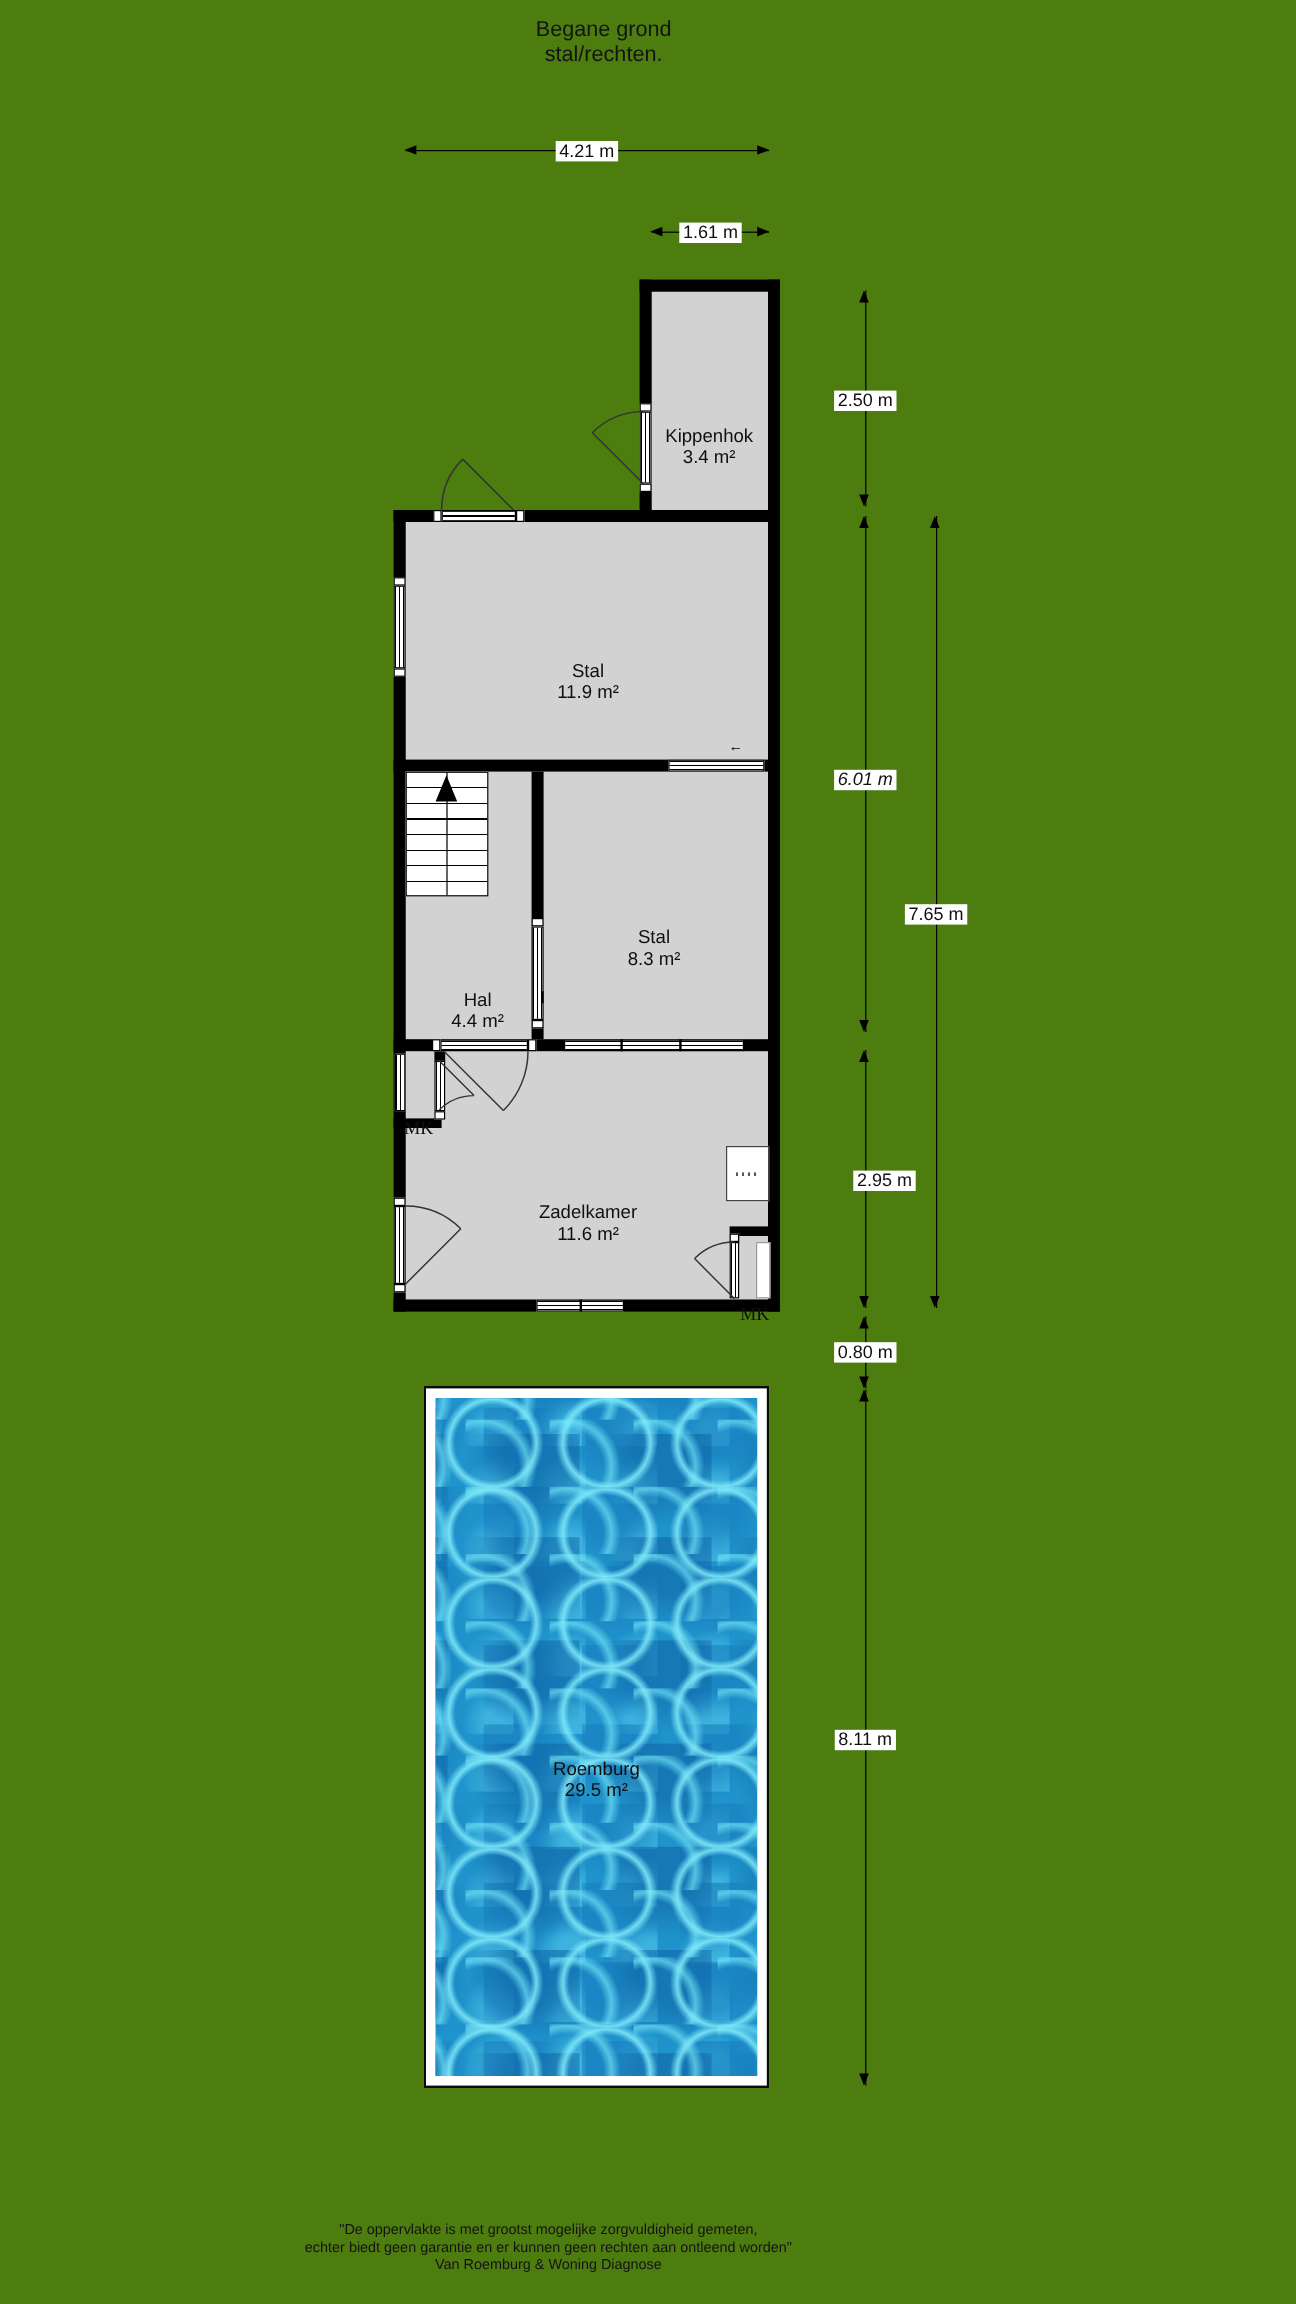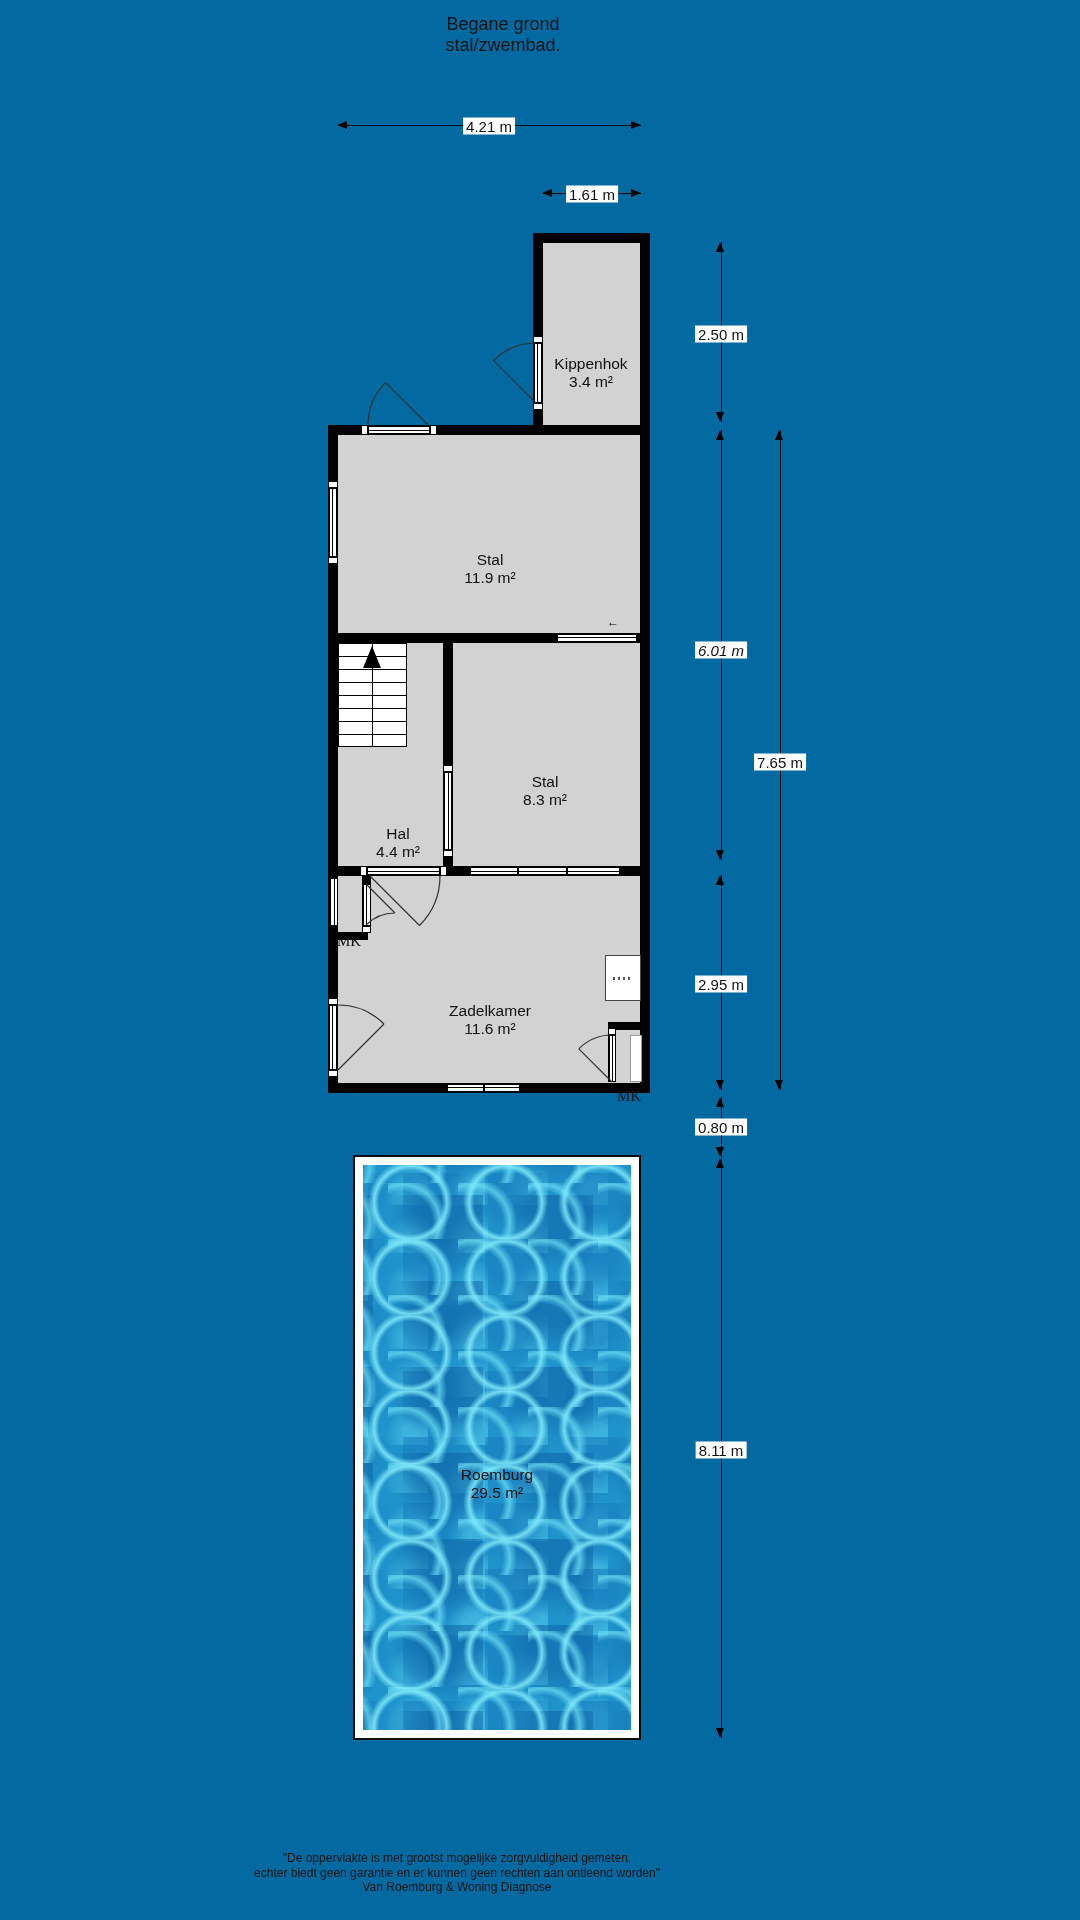--- a/index.html
+++ b/index.html
@@ -1,21 +1,21 @@
 <!DOCTYPE html>
 <html style="--wall: #000000; --fill: #d2d2d2; --water: #1f93cb;"><head>
 <meta charset="utf-8">
 <style>
   :root{
     --wall:#000000;
     --fill:#d2d2d2;
     --water:#1f93cb;
   }
   html,body{margin:0;padding:0;background:#fff;}
-  .page{position:relative;width:1080px;height:1920px;background:#0369a1;overflow:hidden;
+  .page{position:relative;width:1080px;height:1920px;background:#4d7c0f;overflow:hidden;
         font-family:"Liberation Sans","DejaVu Sans",sans-serif;color:#111;}
   .wall{position:absolute;background:var(--wall);}
   .fill{position:absolute;background:var(--fill);}
   
   .winh{position:absolute;background:#fff;border:1px solid #000;box-sizing:border-box;
         background-image:repeating-linear-gradient(to bottom,#000 0 1px,transparent 1px 3.5px);}
   .winv{position:absolute;background:#fff;border:1px solid #000;box-sizing:border-box;
         background-image:repeating-linear-gradient(to right,#000 0 1px,transparent 1px 3.5px);}
   .jamb{position:absolute;background:#fff;border:1px solid #000;box-sizing:border-box;}
   .tick{position:absolute;background:#000;}
@@ -62,21 +62,21 @@
   svg.arcs{position:absolute;left:0;top:0;pointer-events:none;}
   .microarrow{position:absolute;left:607px;top:616px;font-size:12px;color:#000;line-height:12px;}
 </style>
 </head>
 <body>
 
 <div class="page">
 
   <div class="title">
     <div>Begane grond</div>
-    <div>stal/zwembad.</div>
+    <div>stal/rechten.</div>
   </div>
 
   <div class="dlineh" style="left:338px;top:125px;width:303px;"></div>
   <div class="ah ah-left" style="left:337px;top:120.5px;"></div>
   <div class="ah ah-right" style="left:631px;top:120.5px;"></div>
   <div class="dimlbl" style="left:489px;top:126px;">4.21 m</div>
 
   <div class="dlineh" style="left:543px;top:193px;width:98px;"></div>
   <div class="ah ah-left" style="left:542px;top:188.5px;"></div>
   <div class="ah ah-right" style="left:631px;top:188.5px;"></div>
@@ -93,21 +93,21 @@
   <div class="dimlbl" style="left:721px;top:650px;font-style:italic;">6.01 m</div>
 
   <div class="dlinev" style="left:779.5px;top:430px;height:660px;"></div>
   <div class="ah ah-up" style="left:775px;top:430px;"></div>
   <div class="ah ah-down" style="left:775px;top:1080px;"></div>
   <div class="dimlbl" style="left:780px;top:762px;">7.65 m</div>
 
   <div class="dlinev" style="left:720.5px;top:875px;height:215px;"></div>
   <div class="ah ah-up" style="left:716px;top:875px;"></div>
   <div class="ah ah-down" style="left:716px;top:1080px;"></div>
-  <div class="dimlbl" style="left:721px;top:984px;">2.95 m</div>
+  <div class="dimlbl" style="left:737px;top:984px;">2.95 m</div>
 
   <div class="dlinev" style="left:720.5px;top:1097px;height:60px;"></div>
   <div class="ah ah-up" style="left:716px;top:1097px;"></div>
   <div class="ah ah-down" style="left:716px;top:1147px;"></div>
   <div class="dimlbl" style="left:721px;top:1127px;">0.80 m</div>
 
   <div class="dlinev" style="left:720.5px;top:1158px;height:580px;"></div>
   <div class="ah ah-up" style="left:716px;top:1158px;"></div>
   <div class="ah ah-down" style="left:716px;top:1728px;"></div>
   <div class="dimlbl" style="left:721px;top:1450px;">8.11 m</div>

